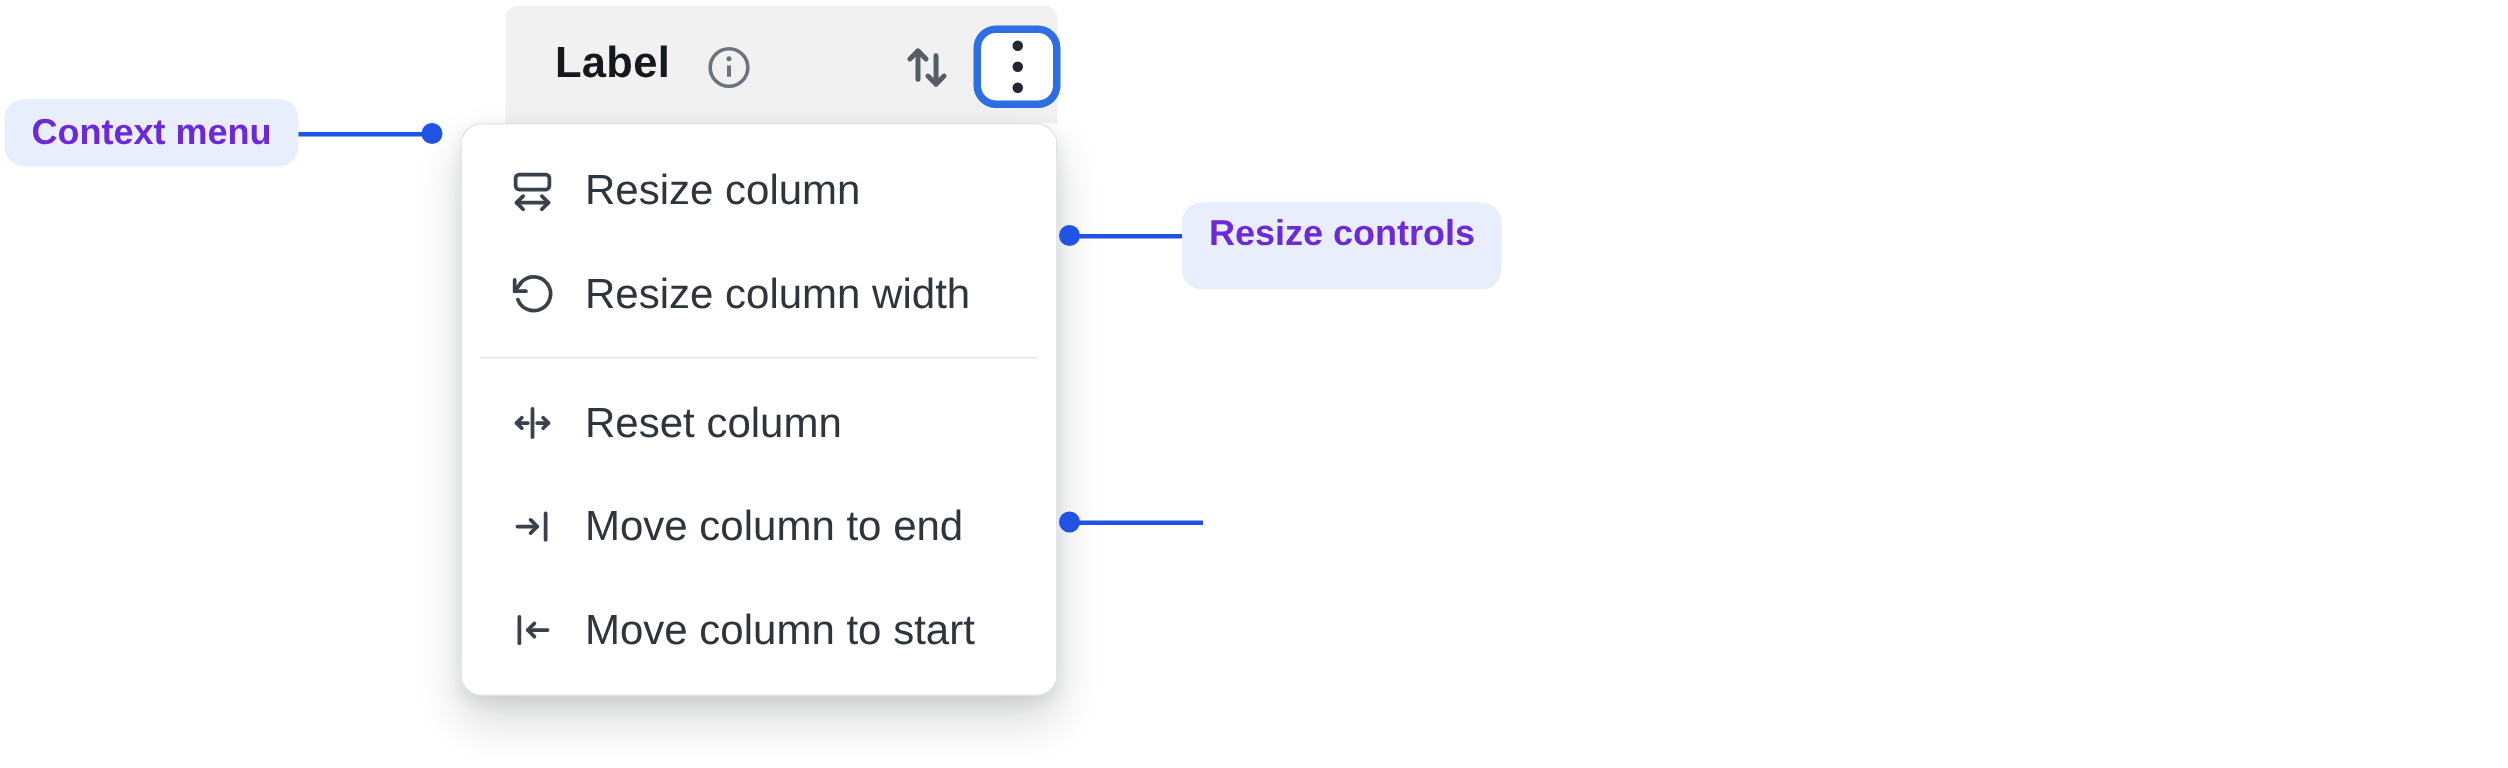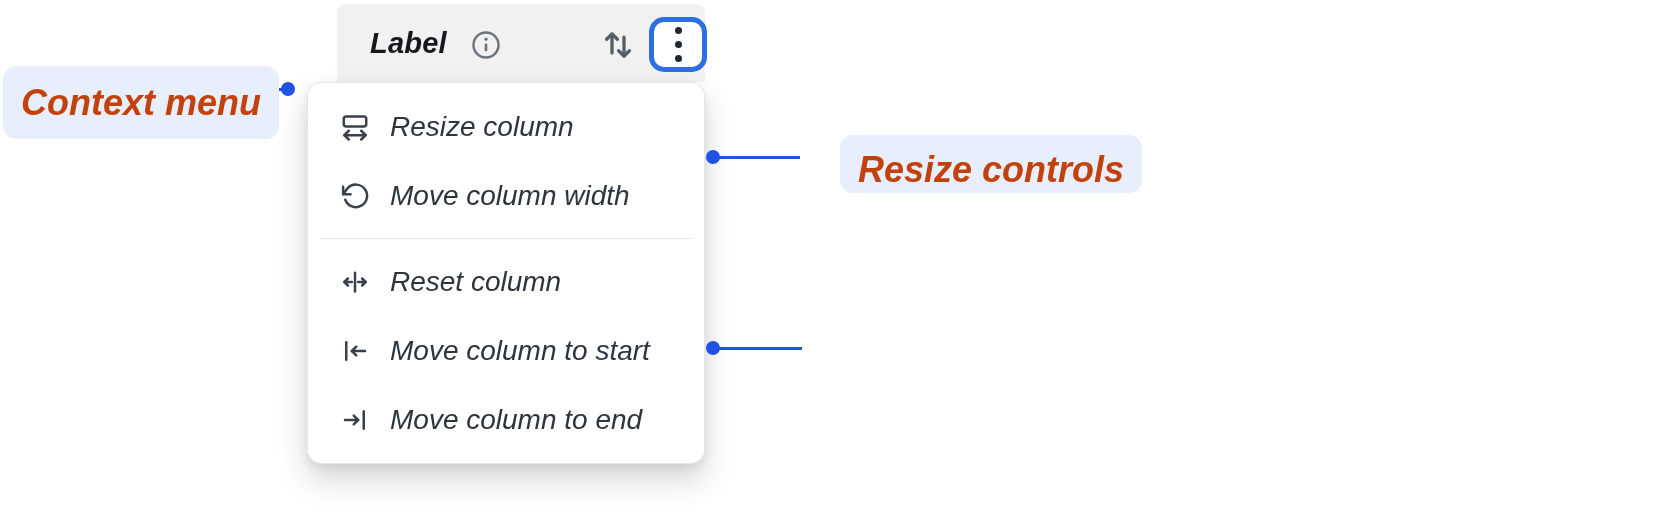--- a/index.html
+++ b/index.html
@@ -1,17 +1,17 @@
 <!DOCTYPE html>
 <html><head>
 <meta charset="utf-8">
 <style>
   html,body{margin:0;padding:0;background:#fff;}
   .stage{position:relative;width:1672px;height:512px;background:#fff;overflow:hidden;
-         font-family:"Liberation Sans",sans-serif;font-style:italic;}
+         font-family:"Liberation Sans",sans-serif;}
 
   
   .col-header{position:absolute;left:337px;top:4px;width:368px;height:78px;
               background:#f1f1f2;border-radius:8px 8px 0 0;}
   .col-header .hlabel{position:absolute;left:33px;top:50%;transform:translateY(-50%);
               font-size:29px;font-weight:700;color:#15181c;letter-spacing:.2px;}
   .info-btn{position:absolute;left:133px;top:25px;width:32px;height:32px;border:none;
             background:transparent;padding:0;cursor:pointer;}
   .sort-btn{position:absolute;left:262px;top:22px;width:38px;height:38px;border:none;
             background:transparent;padding:0;cursor:pointer;}
@@ -26,23 +26,23 @@
         background:#fff;border:1px solid #e3e5e8;border-radius:14px;
         padding:9px 0;z-index:5;
         box-shadow:0 16px 30px rgba(28,33,40,.18),0 4px 10px rgba(28,33,40,.08);}
   .menu-item{display:flex;align-items:center;height:69px;padding:0 15px 0 32px;
              gap:20px;cursor:pointer;background:#fff;}
   .menu-item .mi-label{font-size:28px;color:#2e353d;white-space:nowrap;}
   .menu-item svg{flex:0 0 auto;}
   .menu-divider{height:1px;background:#e4e6e9;margin:8px 12px;}
 
   
-  .pill{position:absolute;height:45px;line-height:45px;padding:14px 18px;
-        background:#e9eefc;border-radius:13px;font-size:36px;font-weight:600;
-        color:#c2410c;white-space:nowrap;z-index:8;}
+  .pill{position:absolute;height:45px;line-height:45px;padding:0 18px;
+        background:#e9eefc;border-radius:13px;font-size:24px;font-weight:600;
+        color:#6d28d9;white-space:nowrap;z-index:8;}
   .conn-line{position:absolute;height:3px;background:#2053e3;z-index:7;}
   .conn-dot{position:absolute;width:14px;height:14px;border-radius:50%;
             background:#2053e3;z-index:7;}
 
   svg{display:block;}
 </style>
 </head>
 <body>
 
 <div class="stage">
@@ -84,60 +84,60 @@
         <path d="M17 15l3.5 3.5L17 22"></path>
       </svg>
       <span class="mi-label">Resize column</span>
     </div>
 
     <div class="menu-item">
       <svg width="30" height="30" viewBox="0 0 24 24" fill="none" stroke="#3a414b" stroke-width="2" stroke-linecap="round" stroke-linejoin="round">
         <path d="M2.5 4.5v6h6"></path>
         <path d="M4.2 15a9 9 0 1 0 2-9.4L2.5 10.5"></path>
       </svg>
-      <span class="mi-label">Move column width</span>
+      <span class="mi-label">Resize column width</span>
     </div>
 
     <div class="menu-divider"></div>
 
     <div class="menu-item">
       <svg width="30" height="30" viewBox="0 0 24 24" fill="none" stroke="#3a414b" stroke-width="2" stroke-linecap="round" stroke-linejoin="round">
         <path d="M12 4.5v15"></path>
         <path d="M9.5 12H3.5"></path>
           <path d="M6.3 9.2 3.5 12l2.8 2.8"></path>
         <path d="M14.5 12h6"></path>
           <path d="M17.7 9.2 20.5 12l-2.8 2.8"></path>
       </svg>
       <span class="mi-label">Reset column</span>
     </div>
 
     <div class="menu-item">
       <svg width="30" height="30" viewBox="0 0 24 24" fill="none" stroke="#3a414b" stroke-width="2" stroke-linecap="round" stroke-linejoin="round">
+        <path d="M19 5v14"></path>
+        <path d="M4 12h10.5"></path>
+          <path d="M11 8.5 14.5 12 11 15.5"></path>
+      </svg>
+      <span class="mi-label">Move column to end</span>
+    </div>
+
+    <div class="menu-item">
+      <svg width="30" height="30" viewBox="0 0 24 24" fill="none" stroke="#3a414b" stroke-width="2" stroke-linecap="round" stroke-linejoin="round">
         <path d="M5 5v14"></path>
         <path d="M20 12H9.5"></path>
           <path d="M13 8.5 9.5 12l3.5 3.5"></path>
       </svg>
       <span class="mi-label">Move column to start</span>
-    </div>
-
-    <div class="menu-item">
-      <svg width="30" height="30" viewBox="0 0 24 24" fill="none" stroke="#3a414b" stroke-width="2" stroke-linecap="round" stroke-linejoin="round">
-        <path d="M19 5v14"></path>
-        <path d="M4 12h10.5"></path>
-          <path d="M11 8.5 14.5 12 11 15.5"></path>
-      </svg>
-      <span class="mi-label">Move column to end</span>
     </div>
 
   </div>
 
   <div class="pill" style="left:3px;top:66px;">Context menu</div>
   <div class="conn-line" style="left:197px;top:88px;width:85px;"></div>
   <div class="conn-dot" style="left:281px;top:82px;"></div>
 
   <div class="conn-dot" style="left:706px;top:150px;"></div>
   <div class="conn-line" style="left:713px;top:156px;width:87px;"></div>
-  <div class="pill" style="left:840px;top:135px;height:30px;line-height:42px;">Resize controls</div>
+  <div class="pill" style="left:788px;top:135px;height:58px;line-height:42px;">Resize controls</div>
 
   <div class="conn-dot" style="left:706px;top:341px;"></div>
   <div class="conn-line" style="left:713px;top:347px;width:89px;"></div>
 
 </div>
 
 </body></html>

